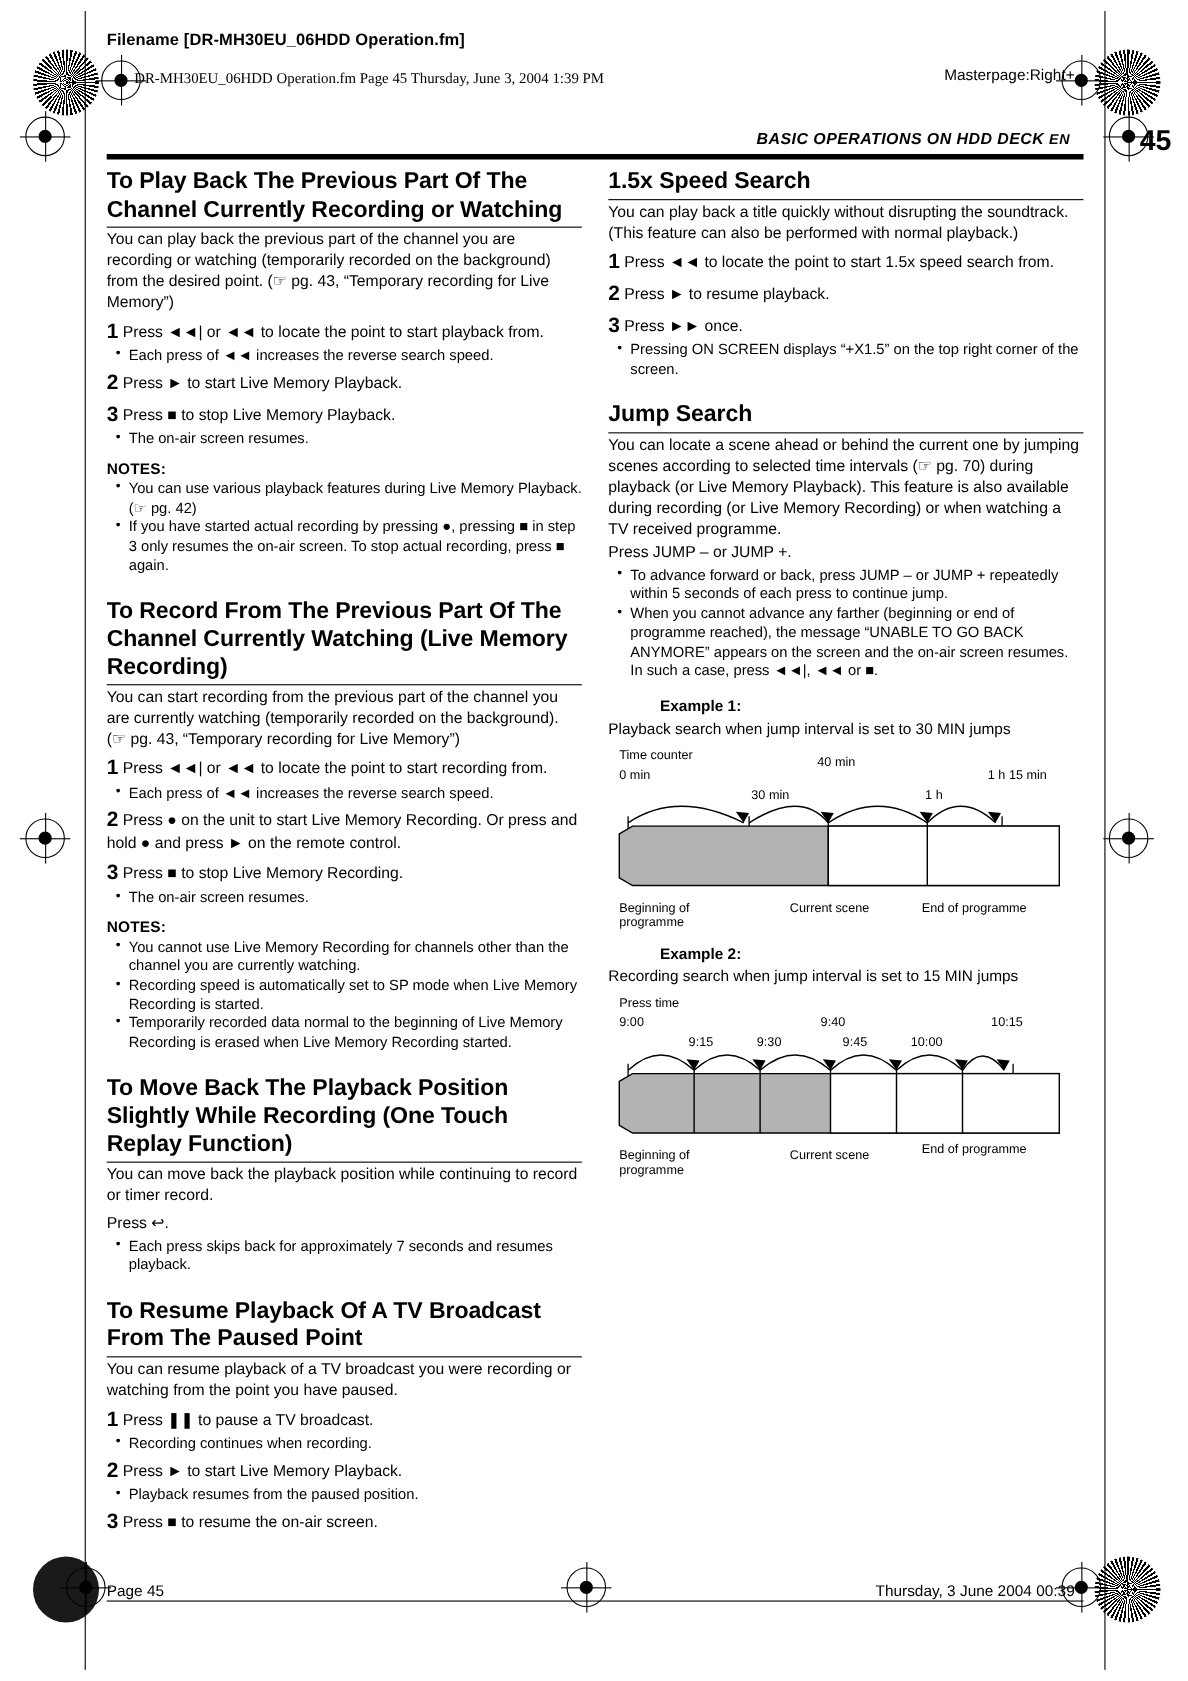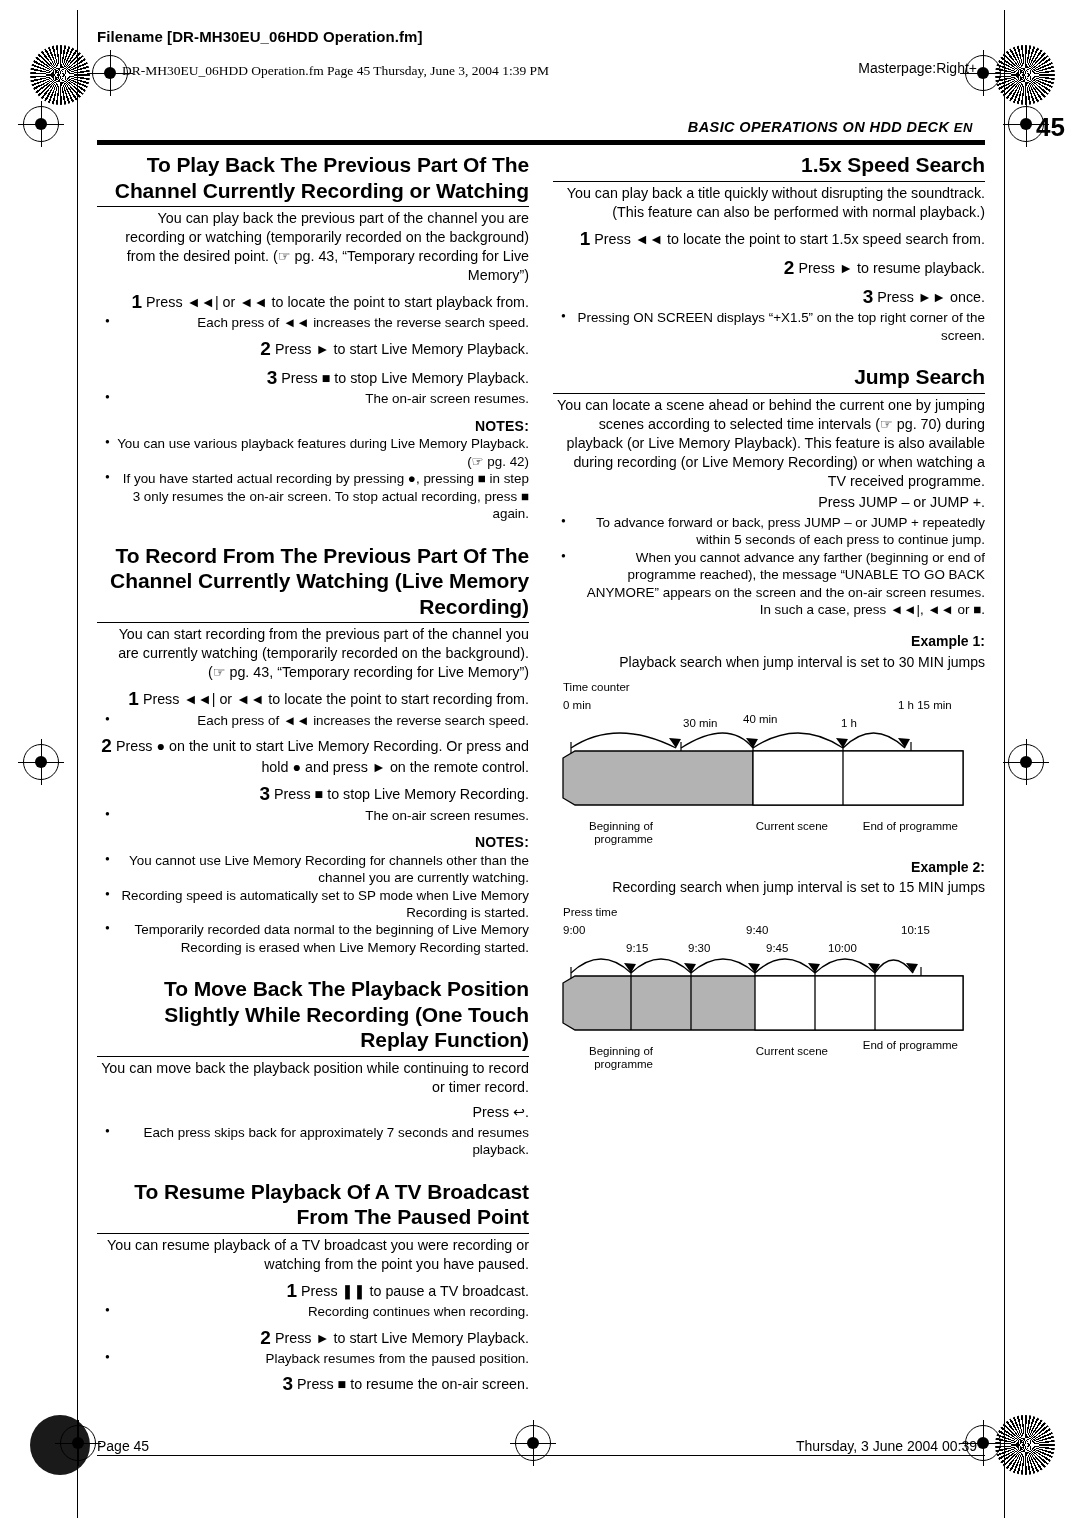--- a/index.html
+++ b/index.html
@@ -34,41 +34,41 @@
   .masterpage { position:absolute; right:103px; top:60px; font-size:14px; }
   .fmline { position:absolute; left:122px; top:63px; font-size:13.5px; font-family:"Liberation Serif", serif;}
 
   .runhead { position:absolute; right:107px; top:119px; font-size:14.5px; font-weight:bold;
              font-style:italic; letter-spacing:.4px; }
   .runhead .en { font-size:13px; letter-spacing:.6px; }
   .pagenum { position:absolute; right:15px; top:112px; font-size:26px; font-weight:bold; }
   .rulebar { position:absolute; left:97px; top:140px; width:888px; height:5px; background:#000; }
 
   
-  .col { position:absolute; top:152px; font-size:14.3px; line-height:1.33;text-align:right; }
+  .col { position:absolute; top:152px; font-size:14.3px; line-height:1.33; }
   .colL { left:97px; width:432px; }
   .colR { left:553px; width:432px; }
 
   h2.sec {
     font-size:21px; font-weight:bold; line-height:1.22; margin:0 0 2px 0;
     letter-spacing:-.1px;
   }
   .sec-rule { border-bottom:1.6px solid #000; margin-bottom:7px; padding-bottom:3px; }
   p.body { margin:0 0 2px 0; }
   .step { margin:4px 0 0 0; padding-left:0; position:relative; }
   .stepnum { font-size:19px; font-weight:bold; font-family:"Liberation Sans",sans-serif; vertical-align:-1px;}
   .bul { margin:0 0 0 8px; padding-left:12px; position:relative; font-size:13.4px; line-height:1.3;}
   .bul:before { content:"\25CF"; position:absolute; left:0; top:0px; font-size:8px; line-height:1.75; }
   .notes { font-weight:bold; font-size:14px; margin-top:9px; letter-spacing:.2px;}
   .spacer14 { height:14px; }
   .gap-sec { height:20px; }
 
   
   .exlabel { font-weight:bold; font-size:14px; margin-top:14px;padding-left:47px; }
-  .excap { font-size:14px; margin:2px 0 8px 16px; }
+  .excap { font-size:14px; margin:2px 0 8px 0; }
   .diagram { position:relative; width:432px; height:150px; font-size:11.5px; }
   .dg-title { position:absolute; font-size:11.5px; }
   .dg-tick { position:absolute; font-size:11.5px; }
   .caption { position:absolute; font-size:11.5px; line-height:1.15; }
 
   
   .footL { position:absolute; left:97px; bottom:74px; font-size:14px; }
   .footR { position:absolute; right:103px; bottom:74px; font-size:14px; }
   .footrule { position:absolute; left:97px; bottom:72px; width:888px; height:1px; background:#000; }
 </style>
@@ -186,21 +186,21 @@
     <div class="bul">To advance forward or back, press JUMP – or JUMP + repeatedly within 5 seconds of each press to continue jump.</div>
     <div class="bul">When you cannot advance any farther (beginning or end of programme reached), the message “UNABLE TO GO BACK ANYMORE” appears on the screen and the on-air screen resumes. In such a case, press ◄◄|, ◄◄ or ■.</div>
 
     <div class="exlabel">Example 1:</div>
     <div class="excap">Playback search when jump interval is set to 30 MIN jumps</div>
 
     <div class="diagram">
       <div class="dg-title" style="left:10px; top:0px;">Time counter</div>
 
       <div class="dg-tick" style="left:10px; top:18px;">0 min</div>
-      <div class="dg-tick" style="left:190px; top:32px;">40 min</div>
+      <div class="dg-tick" style="left:190px; top:6px;">40 min</div>
       <div class="dg-tick" style="left:345px; top:18px;">1 h 15 min</div>
       <div class="dg-tick" style="left:130px; top:36px;">30 min</div>
       <div class="dg-tick" style="left:288px; top:36px;">1 h</div>
 
       <svg width="432" height="110" style="position:absolute;left:0;top:30px;">
 
         <path d="M18,38 Q63,8 123,38" stroke="#000" fill="none" stroke-width="1.3"></path>
         <path d="M128,38 Q175,8 200,38" stroke="#000" fill="none" stroke-width="1.3"></path>
         <path d="M200,38 Q245,8 290,38" stroke="#000" fill="none" stroke-width="1.3"></path>
         <path d="M290,38 Q320,8 352,38" stroke="#000" fill="none" stroke-width="1.3"></path>

